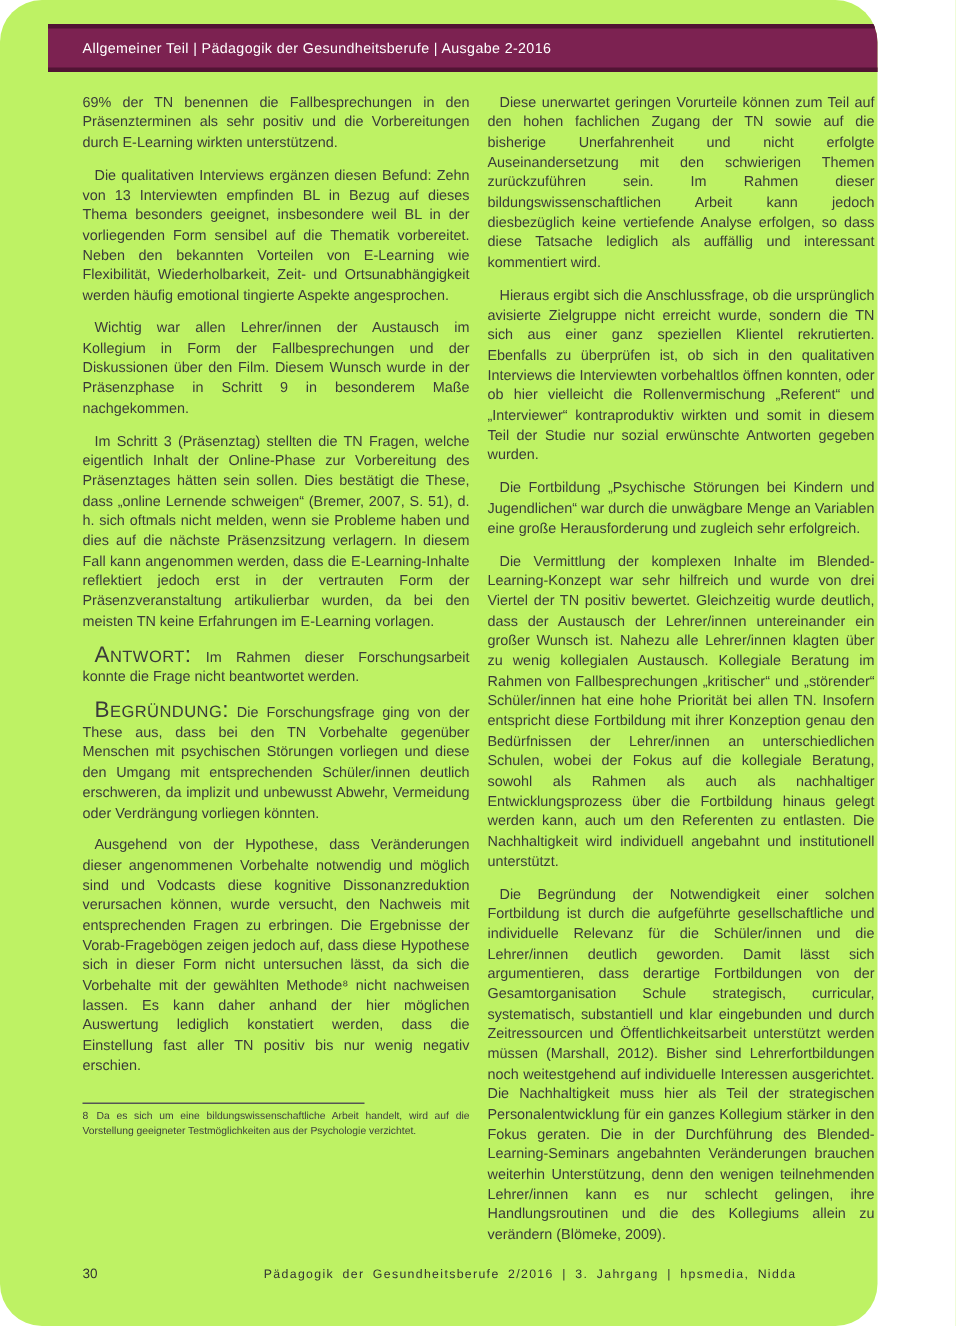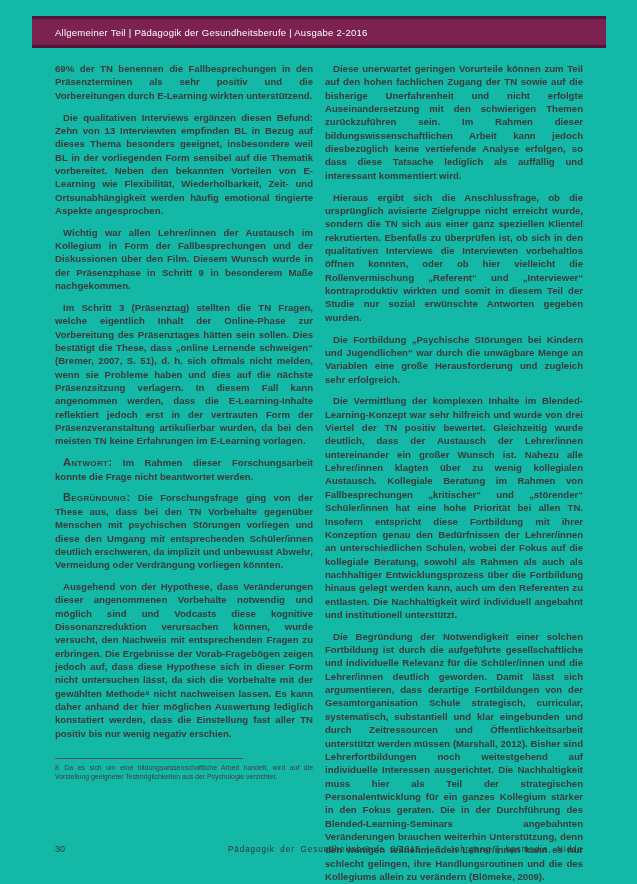--- a/index.html
+++ b/index.html
@@ -4,21 +4,21 @@
 <style>
   :root{
     --header-bg:#7c2251;
     --header-border:#511434;
     --heading-text:#77204e;
     --body-text:#3b3b3b;
     --muted-text:#3f3f3f;
   }
   html,body{margin:0;padding:0;background:#ffffff;}
   body{width:637px;height:884px;font-family:"Liberation Sans",sans-serif;color:var(--body-text);}
-  .page{position:relative;width:637px;height:884px;background:#14b8a6;overflow:hidden;}
+  .page{position:relative;width:585px;height:884px;background:#bef264;overflow:hidden;border-radius:28px;}
 
   
   .header-bar{
     position:absolute;left:32px;top:16px;width:574px;height:32px;
     background:var(--header-bg);
     border-top:3px solid var(--header-border);
     border-bottom:3px solid var(--header-border);
     box-sizing:border-box;
     display:flex;align-items:center;
   }
@@ -34,29 +34,28 @@
   }
   .column{width:258px;}
 
   .para{
     margin:0 0 8.5px 0;
     font-size:9.6px;line-height:13.35px;
     text-align:justify;text-justify:inter-word;
     text-indent:8px;
     hyphens:auto;-webkit-hyphens:auto;
     color:var(--body-text);
-    font-weight:bold;
   }
   .para.noindent{text-indent:0;}
   .subheading{
     margin:0;font-size:9.6px;line-height:13.35px;text-indent:0;
     text-align:left;color:var(--body-text);
   }
   .lead-label{
-    font-variant:small-caps;letter-spacing:.3px;font-size:11px;
+    font-variant:small-caps;letter-spacing:.3px;font-size:15px;
   }
   .section-heading{
     font-variant:small-caps;font-weight:normal;
     font-size:14px;line-height:16px;letter-spacing:.4px;
     color:var(--heading-text);
     margin:5px 0 7px 0;text-indent:0;
   }
 
   
   .footnote{margin-top:18px;}

